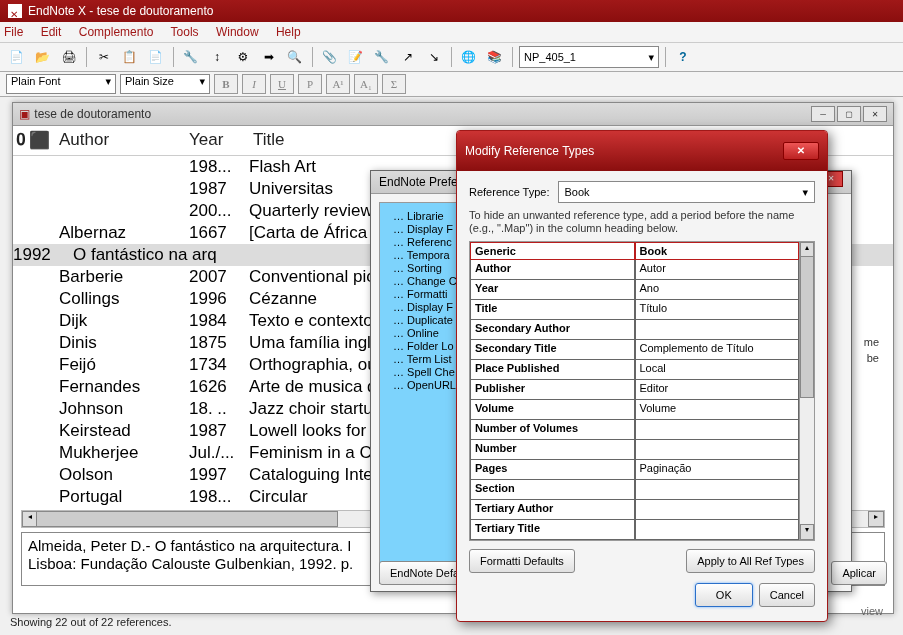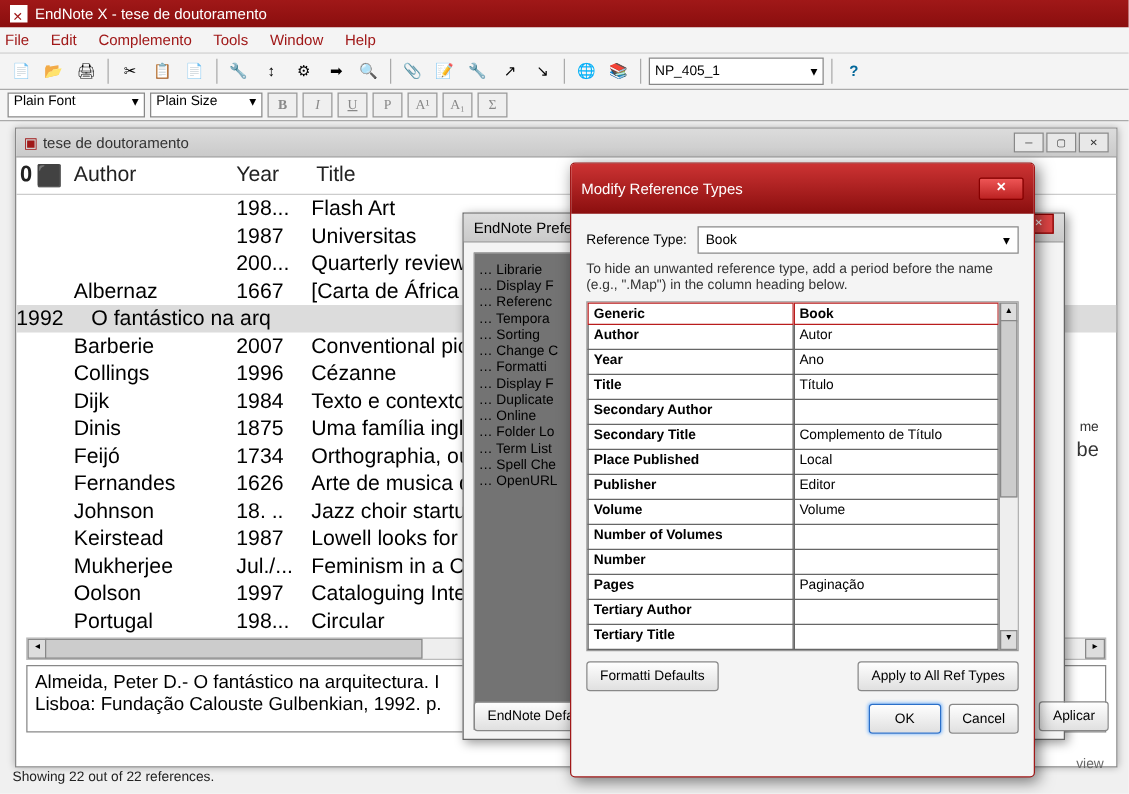--- a/index.html
+++ b/index.html
@@ -27,21 +27,21 @@
 .c-auth{width:130px;padding-left:46px;overflow:hidden;white-space:nowrap}.c-year{width:60px}.c-title{flex:1;overflow:hidden;white-space:nowrap}
 .hscroll{height:16px;background:#eee;border:1px solid #bbb;margin:2px 8px;position:relative}
 .hscroll .lbtn,.hscroll .rbtn{width:14px;height:14px;background:#ddd;border:1px solid #888;position:absolute;top:0;font-size:8px;text-align:center}
 .hscroll .lbtn{left:0}.hscroll .rbtn{right:0}
 .hscroll .thumb{position:absolute;left:14px;top:0;width:300px;height:14px;background:#ccc;border:1px solid #888}
 .preview{border:1px solid #888;margin:4px 8px;height:44px;padding:4px 6px;font-family:Arial;font-size:15px;line-height:18px;overflow:hidden}
 .status{position:absolute;left:10px;top:616px;font-size:11px;color:#222}
 .pref-window{position:absolute;left:370px;top:170px;width:480px;height:420px;background:#f4f4f4;border:1px solid #666;box-shadow:2px 2px 8px rgba(0,0,0,0.4)}
 .pref-title{background:linear-gradient(#dcdcdc,#cacaca);height:22px;line-height:22px;padding:0 8px;font-size:12px;border-bottom:1px solid #999;display:flex;justify-content:space-between}
 .pref-body{display:flex;height:calc(100% - 22px)}
-.pref-tree{width:90px;border:1px solid #999;background:#737373;margin:8px 0 8px 8px;padding:6px 3px;font-size:11px;overflow:hidden}
+.pref-tree{width:90px;border:1px solid #999;background:#7dd3fc;margin:8px 0 8px 8px;padding:6px 13px;font-size:11px;overflow:hidden}
 .pref-tree div{white-space:nowrap;margin:1px 0}
 .btn{height:22px;border:1px solid #888;background:linear-gradient(#fefefe,#e0e0e0);padding:0 10px;font-size:11px;border-radius:3px;cursor:default;display:inline-flex;align-items:center}
 .btn.primary{border:1px solid #2a6fc9;box-shadow:0 0 3px #6cb0ff}
 .pref-foot{position:absolute;bottom:6px;left:8px;right:8px;display:flex;justify-content:space-between}
 .aplicar{position:absolute;right:16px;bottom:50px}
 .modify-window{position:absolute;left:456px;top:130px;width:370px;height:490px;background:#f4f4f4;border:1px solid #a01818;border-radius:4px;box-shadow:3px 3px 12px rgba(0,0,0,0.5)}
 .modify-title{background:linear-gradient(#c33,#8a0e0e);color:#fff;height:40px;line-height:24px;padding:0 8px;font-size:12px;border-radius:3px 3px 0 0;display:flex;justify-content:space-between;align-items:center}
 .close-btn{width:34px;height:16px;background:linear-gradient(#e55,#b22);border:1px solid #800;border-radius:2px;color:#fff;font-size:10px;display:flex;align-items:center;justify-content:center;font-weight:bold}
 .modify-body{padding:10px 12px}
 .rt-row{display:flex;align-items:center;gap:8px;margin-bottom:6px}
@@ -267,21 +267,21 @@
       </div>
   </div>
   <div class="pref-foot">
     <div class="btn">EndNote Defa</div>
   </div>
 </div>
 
 <div class="btn aplicar">Aplicar</div>
 <div style="position:absolute;right:20px;bottom:18px;font-size:11px;color:#666">view</div>
 <div style="position:absolute;right:24px;top:336px;font-size:11px;color:#333">me</div>
-<div style="position:absolute;right:24px;top:352px;font-size:16px;color:#333">be</div>
+<div style="position:absolute;right:24px;top:352px;font-size:11px;color:#333">be</div>
 
 <div class="modify-window">
   <div class="modify-title">
     <span>Modify Reference Types</span>
     <div class="close-btn">✕</div>
   </div>
   <div class="modify-body">
     <div class="rt-row">
       <span>Reference Type:</span>
       <div class="rt-select">
@@ -335,20 +335,24 @@
             </div>
             <div class="map-r">
               <div>Number</div>
               <div style="font-weight:normal"></div>
             </div>
             <div class="map-r">
               <div>Pages</div>
               <div style="font-weight:normal">Paginação</div>
             </div>
             <div class="map-r">
+              <div>Section</div>
+              <div style="font-weight:normal"></div>
+            </div>
+            <div class="map-r">
               <div>Tertiary Author</div>
               <div style="font-weight:normal"></div>
             </div>
             <div class="map-r">
               <div>Tertiary Title</div>
               <div style="font-weight:normal"></div>
             </div>
           </div>
       </div>
       <div class="map-scroll">

